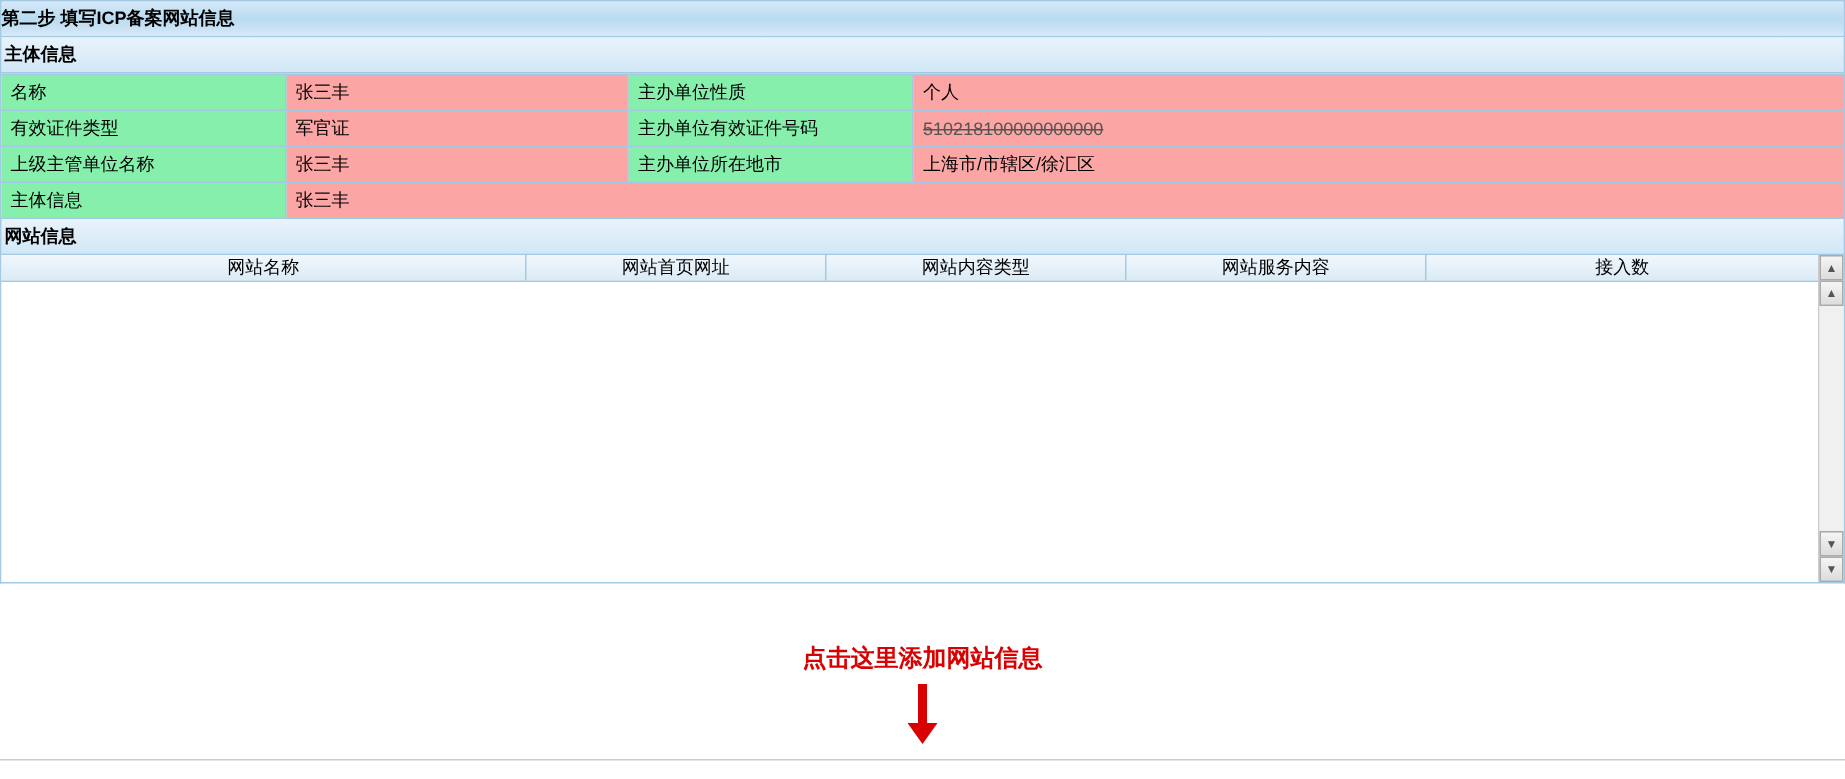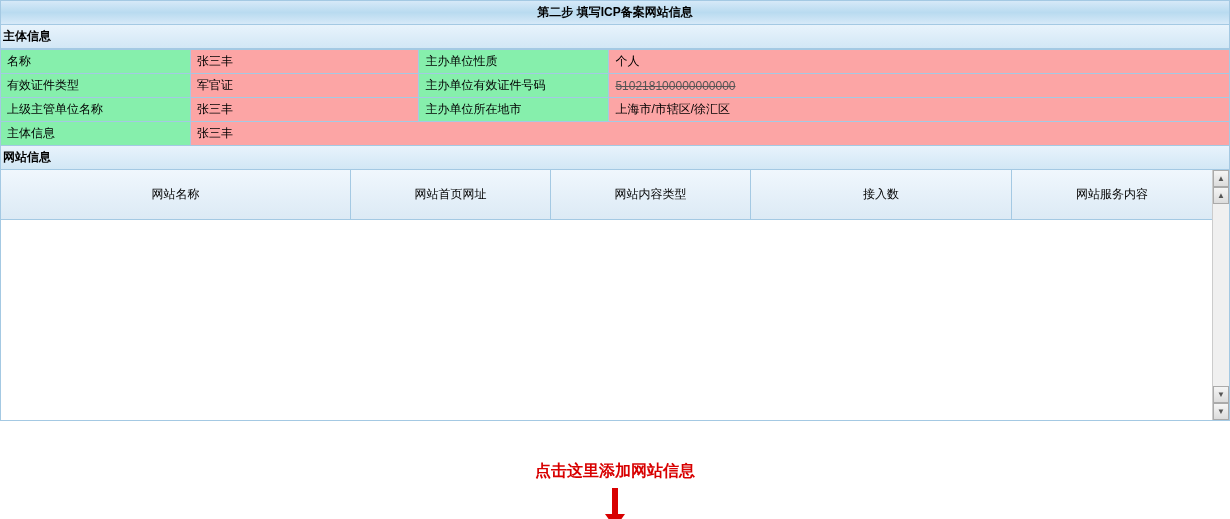--- a/index.html
+++ b/index.html
@@ -5,21 +5,21 @@
     * { box-sizing: border-box; margin: 0; padding: 0; }
     body {
       font-family: "Microsoft YaHei", SimSun, Arial, sans-serif;
       font-size: 12px;
       background: #fff;
       width: 1230px;
     }
     .header-bar {
       background: linear-gradient(#d6e9f8, #b9dbf0, #d6e9f8);
       border: 1px solid #a4c9e3;
-      text-align: center;
+      text-align: left;
       font-weight: bold;
       padding: 3px 0;
       color: #000;
     }
     .section-header {
       background: linear-gradient(#e8f3fc, #d2e7f5);
       border: 1px solid #a4c9e3;
       border-top: none;
       font-weight: bold;
       padding: 3px 2px;
@@ -50,21 +50,21 @@
     }
     .grid-main { flex: 1; }
     .grid-header-row {
       display: flex;
       background: linear-gradient(#f0f7fd, #dceaf5);
       border-bottom: 1px solid #a4c9e3;
     }
     .grid-header-cell {
       border-right: 1px solid #a4c9e3;
       text-align: center;
-      padding: 16px 2px;
+      padding: 0 2px;
       font-weight: normal;
     }
     .grid-header-cell:last-child { border-right: none; }
     .col1 { width: 350px; }
     .col2 { width: 200px; }
     .col3 { width: 200px; }
     .col4 { width: 200px; }
     .col5 { flex: 1; }
     .grid-body {
       height: 200px;
@@ -155,22 +155,22 @@
 <div class="section-header">
   <span>网站信息</span>
 </div>
 
 <div class="grid-wrapper">
   <div class="grid-main">
     <div class="grid-header-row">
       <div class="grid-header-cell col1">网站名称</div>
       <div class="grid-header-cell col2">网站首页网址</div>
       <div class="grid-header-cell col3">网站内容类型</div>
+      <div class="grid-header-cell col4">网站服务内容</div>
       <div class="grid-header-cell col5">接入数</div>
-      <div class="grid-header-cell col4">网站服务内容</div>
     </div>
     <div class="grid-body"></div>
   </div>
   <div class="grid-scroll">
     <div class="scroll-btn">▲</div>
     <div class="scroll-btn">▲</div>
     <div class="scroll-track"></div>
     <div class="scroll-btn">▼</div>
     <div class="scroll-btn">▼</div>
   </div>

